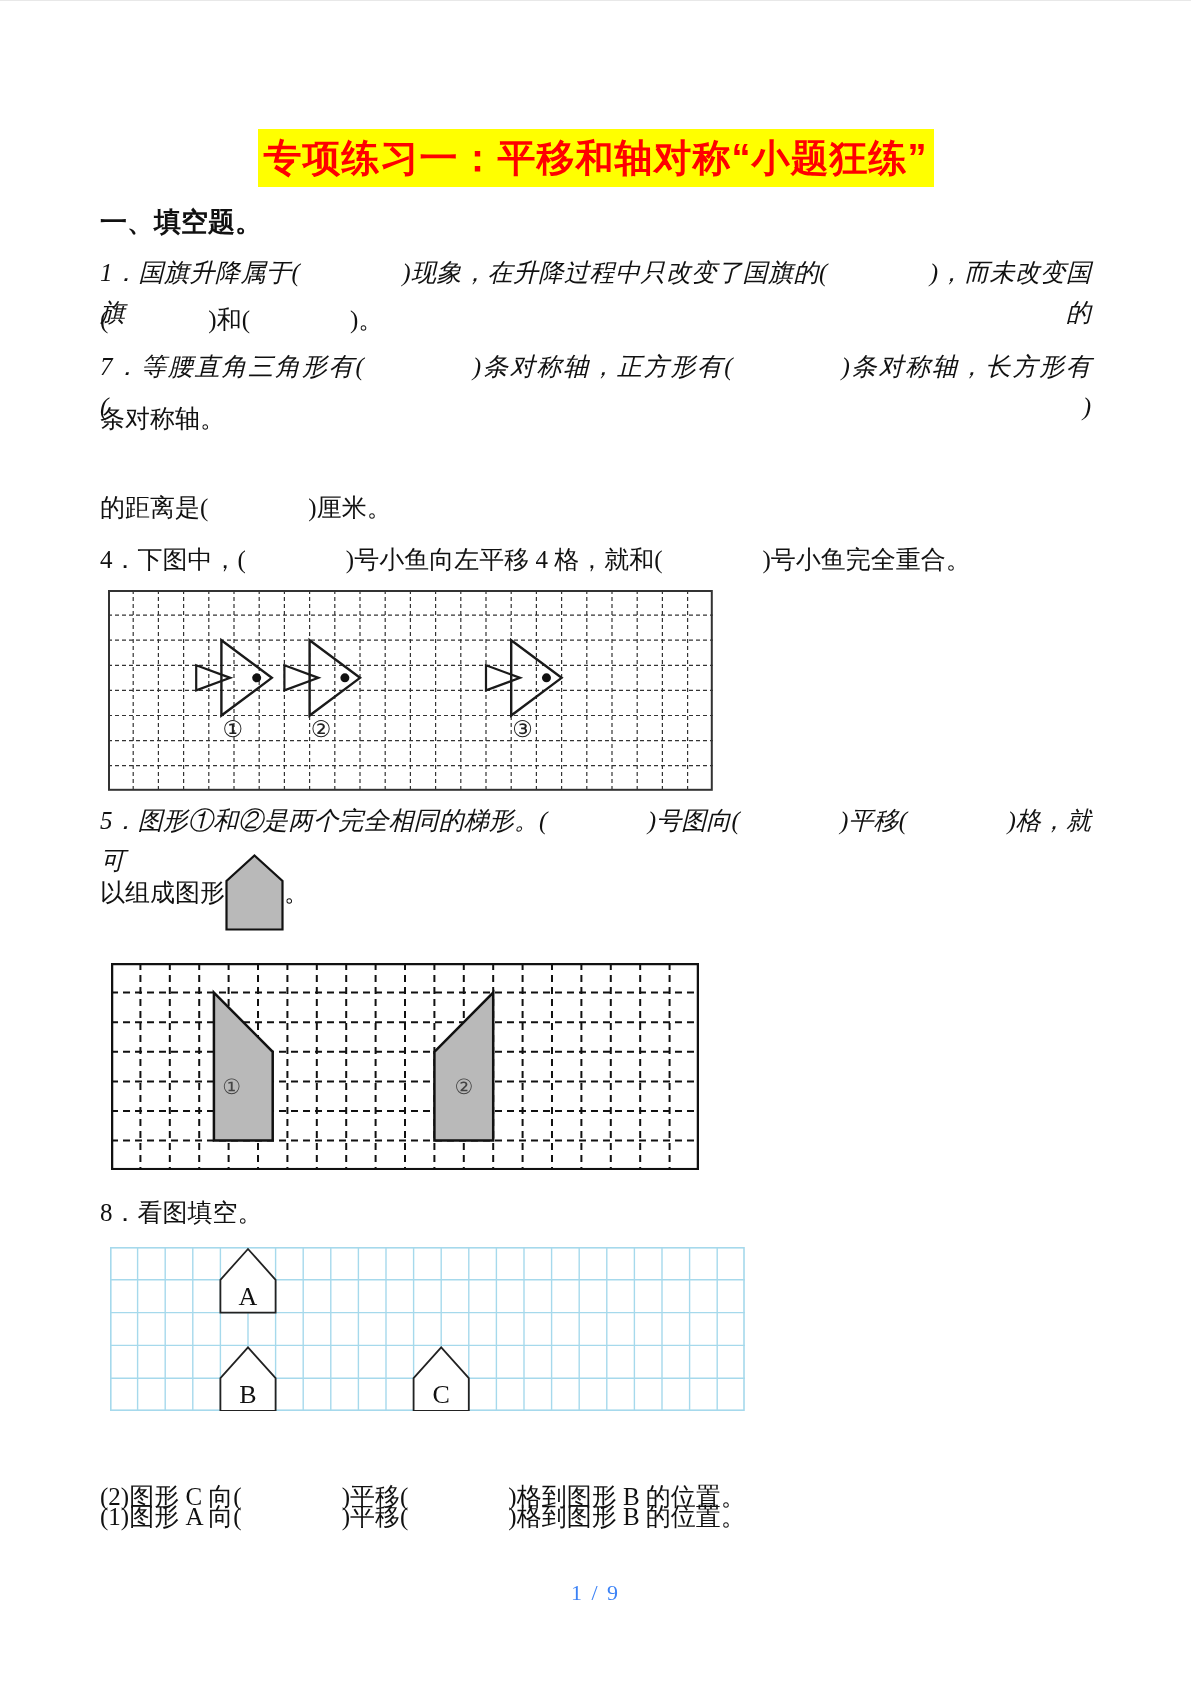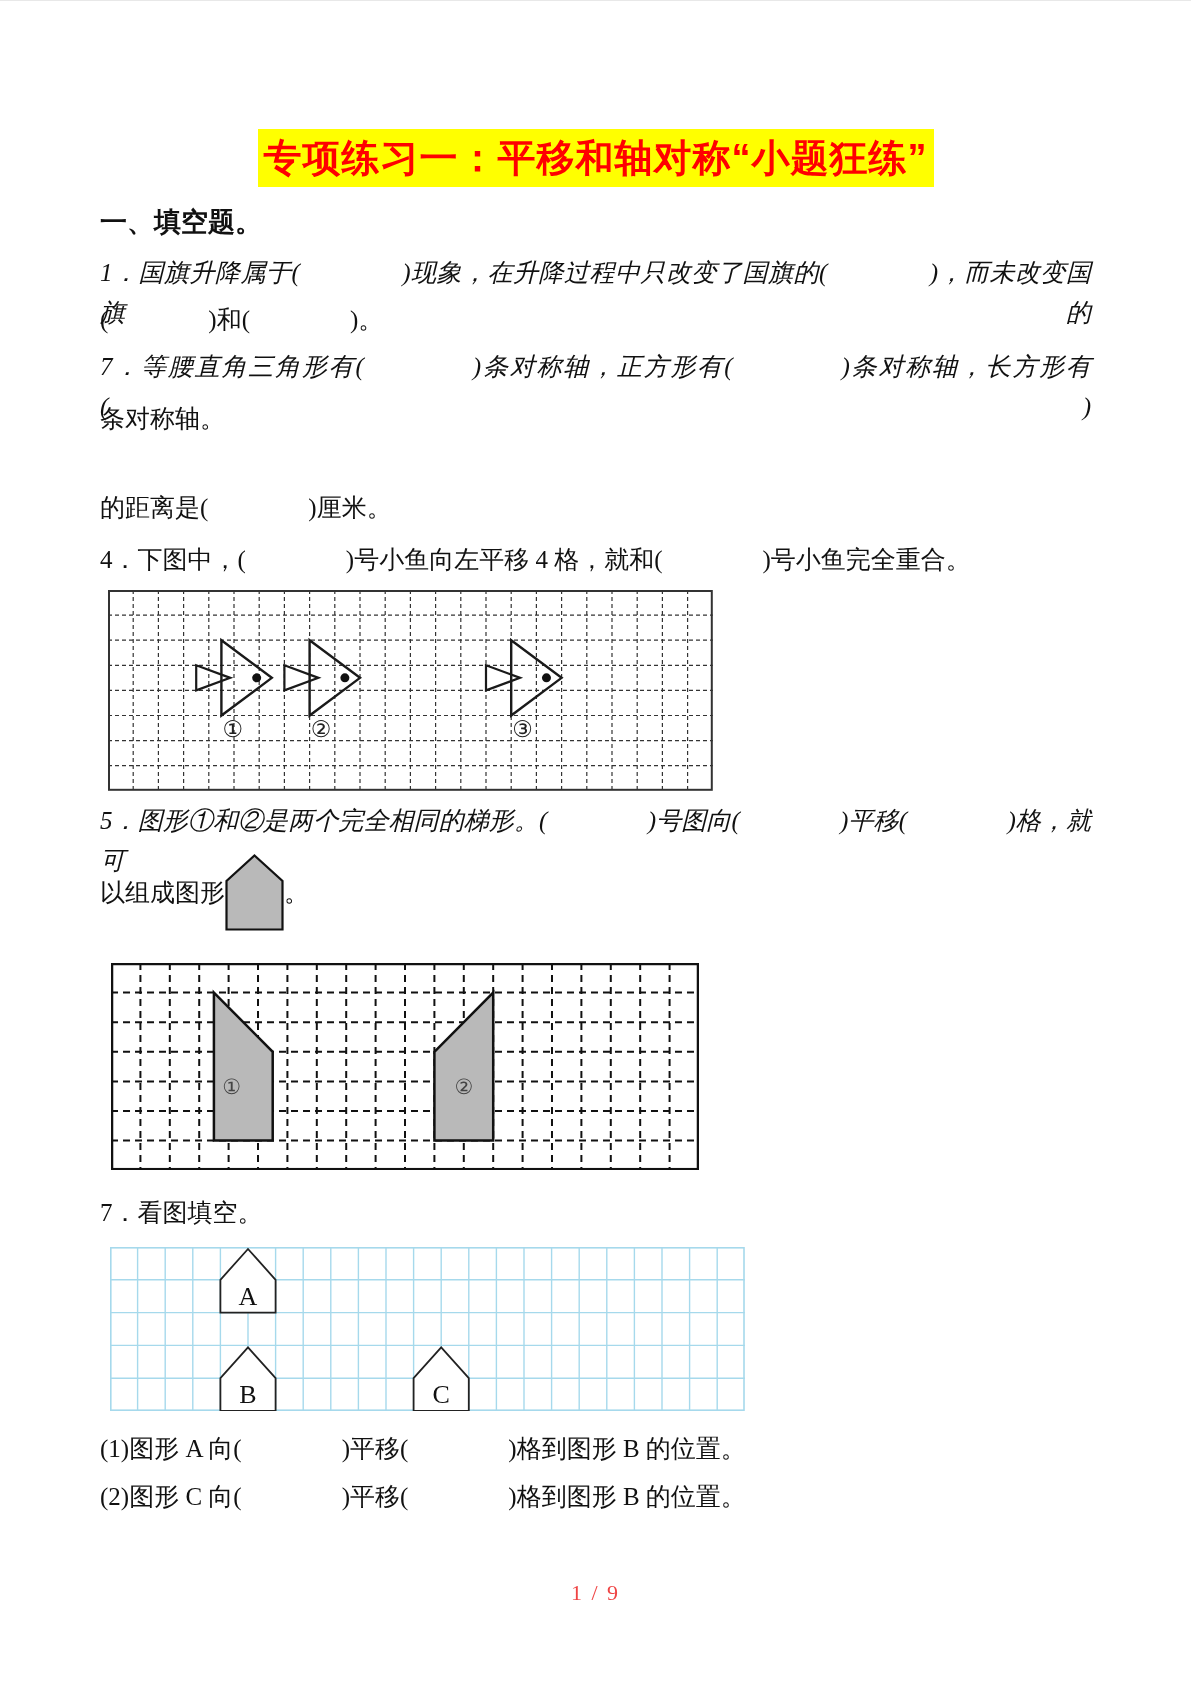--- a/index.html
+++ b/index.html
@@ -39,21 +39,21 @@
   }
   .just{ text-align:justify; text-align-last:justify;font-style:italic; }
   .fig{ position:absolute; line-height:0; }
   .inline-shape-row{
     position:absolute;left:100px;top:852px;height:78px;
     display:flex;align-items:center;
     font-size:25px;
   }
   .footer{
     position:absolute;left:0;top:1579px;width:1191px;
-    text-align:center;font-size:22px;color:#ef4444;
+    text-align:center;font-size:22px;color:#3b82f6;
     letter-spacing:2px;
   }
   svg text{ font-family:"Liberation Serif","DejaVu Serif",serif; }
 </style>
 </head>
 <body>
 
 <div class="page">
 
   <div class="title-row">
@@ -154,21 +154,21 @@
         <line x1="0" y1="88.80000000000001" x2="588" y2="88.80000000000001" stroke="#111111" stroke-width="2" stroke-dasharray="7 5"></line>
         <line x1="0" y1="118.4" x2="588" y2="118.4" stroke="#111111" stroke-width="2" stroke-dasharray="7 5"></line>
         <line x1="0" y1="148" x2="588" y2="148" stroke="#111111" stroke-width="2" stroke-dasharray="7 5"></line>
         <line x1="0" y1="177.60000000000002" x2="588" y2="177.60000000000002" stroke="#111111" stroke-width="2" stroke-dasharray="7 5"></line>
         <polygon points="102.89999999999999,29.6 161.7,88.80000000000001 161.7,177.60000000000002 102.89999999999999,177.60000000000002" fill="#b9b9b9" stroke="#111" stroke-width="2.5"></polygon>
         <text x="120.53999999999998" y="124.32000000000001" text-anchor="middle" dominant-baseline="central" font-size="21" fill="#444">①</text>
         <polygon points="323.4,88.80000000000001 382.2,29.6 382.2,177.60000000000002 323.4,177.60000000000002" fill="#b9b9b9" stroke="#111" stroke-width="2.5"></polygon>
         <text x="352.79999999999995" y="124.32000000000001" text-anchor="middle" dominant-baseline="central" font-size="21" fill="#444">②</text>
       </svg></div>
 
-  <div class="line" style="top:1192px">7．看图填空。</div>
+  <div class="line" style="top:1192px">8．看图填空。</div>
 
   <div class="fig" style="left:110px;top:1246px"><svg viewBox="0 0 634.8000000000001 164" width="634.8000000000001" height="164">
         <rect x="0.8" y="0.8" width="633.2" height="162.4" fill="#ffffff" stroke="#a6d9ec" stroke-width="1.6"></rect>
         <line x1="27.6" y1="0" x2="27.6" y2="164" stroke="#a6d9ec" stroke-width="1.4" stroke-dasharray="none"></line>
         <line x1="55.2" y1="0" x2="55.2" y2="164" stroke="#a6d9ec" stroke-width="1.4" stroke-dasharray="none"></line>
         <line x1="82.80000000000001" y1="0" x2="82.80000000000001" y2="164" stroke="#a6d9ec" stroke-width="1.4" stroke-dasharray="none"></line>
         <line x1="110.4" y1="0" x2="110.4" y2="164" stroke="#a6d9ec" stroke-width="1.4" stroke-dasharray="none"></line>
         <line x1="138" y1="0" x2="138" y2="164" stroke="#a6d9ec" stroke-width="1.4" stroke-dasharray="none"></line>
         <line x1="165.60000000000002" y1="0" x2="165.60000000000002" y2="164" stroke="#a6d9ec" stroke-width="1.4" stroke-dasharray="none"></line>
         <line x1="193.20000000000002" y1="0" x2="193.20000000000002" y2="164" stroke="#a6d9ec" stroke-width="1.4" stroke-dasharray="none"></line>
@@ -192,18 +192,18 @@
         <line x1="0" y1="98.39999999999999" x2="634.8000000000001" y2="98.39999999999999" stroke="#a6d9ec" stroke-width="1.4" stroke-dasharray="none"></line>
         <line x1="0" y1="131.2" x2="634.8000000000001" y2="131.2" stroke="#a6d9ec" stroke-width="1.4" stroke-dasharray="none"></line>
         <polygon points="138,2 165.60000000000002,32.8 165.60000000000002,65.6 110.4,65.6 110.4,32.8" fill="#ffffff" stroke="#222" stroke-width="1.8"></polygon>
         <text x="138" y="49.199999999999996" text-anchor="middle" dominant-baseline="central" font-size="26" fill="#111">A</text>
         <polygon points="138,100.39999999999999 165.60000000000002,131.2 165.60000000000002,164 110.4,164 110.4,131.2" fill="#ffffff" stroke="#222" stroke-width="1.8"></polygon>
         <text x="138" y="147.6" text-anchor="middle" dominant-baseline="central" font-size="26" fill="#111">B</text>
         <polygon points="331.20000000000005,100.39999999999999 358.8,131.2 358.8,164 303.6,164 303.6,131.2" fill="#ffffff" stroke="#222" stroke-width="1.8"></polygon>
         <text x="331.20000000000005" y="147.6" text-anchor="middle" dominant-baseline="central" font-size="26" fill="#111">C</text>
       </svg></div>
 
-  <div class="line" style="top:1428px">(1)图形 A 向(　　　　)平移(　　　　)格到图形 B 的位置。</div>
+  <div class="line" style="top:1496px">(1)图形 A 向(　　　　)平移(　　　　)格到图形 B 的位置。</div>
   <div class="line" style="top:1476px">(2)图形 C 向(　　　　)平移(　　　　)格到图形 B 的位置。</div>
 
   <div class="footer">1 / 9</div>
 
 </div>
 
 </body></html>

